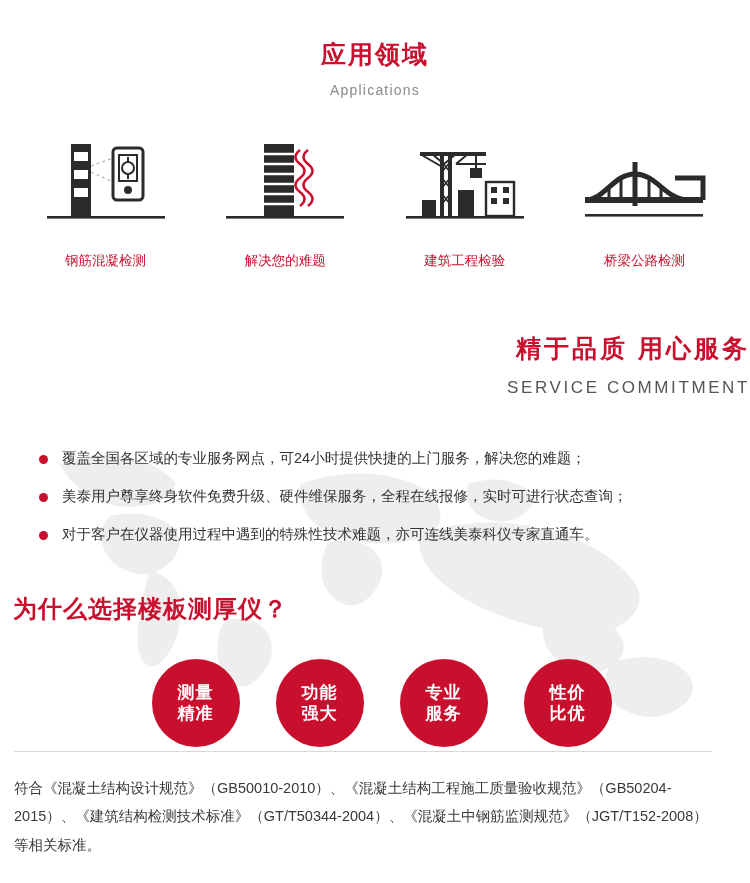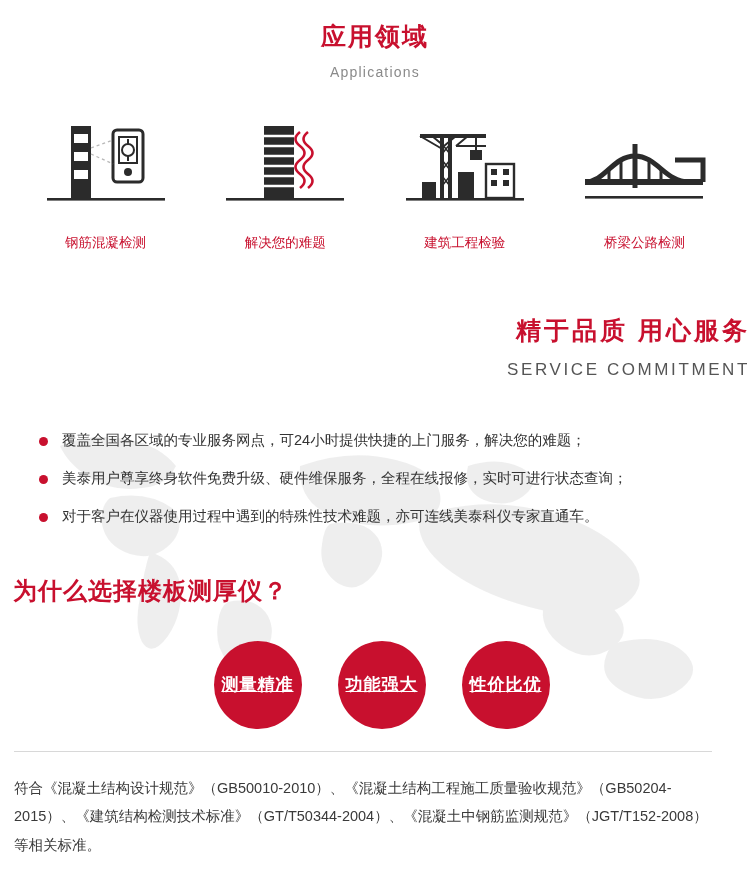--- a/index.html
+++ b/index.html
@@ -7,21 +7,21 @@
     width: 750px;
     height: 883px;
     background: #ffffff;
     font-family: "Liberation Sans", "DejaVu Sans", sans-serif;
     color: #333;
     overflow: hidden;
     position: relative;
   }
 
   
-  .section-apps { padding-top: 20px; }
+  .section-apps { padding-top: 38px; }
   .heading-cn {
     text-align: center;
     font-size: 25px;
     font-weight: bold;
     color: #c8102e;
     letter-spacing: 2px;
   }
   .heading-en {
     text-align: center;
     font-size: 14px;
@@ -124,27 +124,27 @@
     gap: 36px;
     margin-top: 34px;
   }
   .circle {
     width: 88px;
     height: 88px;
     border-radius: 50%;
     background: #c8102e;
     color: #fff;
     display: flex;
+    flex-direction: column;
     align-items: center;
     justify-content: center;
     font-size: 17px;
     font-weight: bold;
     line-height: 1.28;
     letter-spacing: 1px;
-    text-decoration: underline;
   }
 
   
   .standards {
     position: absolute;
     left: 0; right: 12px;
     bottom: 0;
     padding: 0 26px 24px 14px;
   }
   .standards-divider {
@@ -285,20 +285,24 @@
     <div class="circles-row">
       <div class="circle">
         <span>测量</span>
         <span>精准</span>
       </div>
       <div class="circle">
         <span>功能</span>
         <span>强大</span>
       </div>
       <div class="circle">
+        <span>专业</span>
+        <span>服务</span>
+      </div>
+      <div class="circle">
         <span>性价</span>
         <span>比优</span>
       </div>
     </div>
   </div>
 </div>
 
 <div class="standards">
   <div class="standards-divider"></div>
   <div class="standards-text">符合《混凝土结构设计规范》（GB50010-2010）、《混凝土结构工程施工质量验收规范》（GB50204-2015）、《建筑结构检测技术标准》（GT/T50344-2004）、《混凝土中钢筋监测规范》（JGT/T152-2008）等相关标准。</div>

